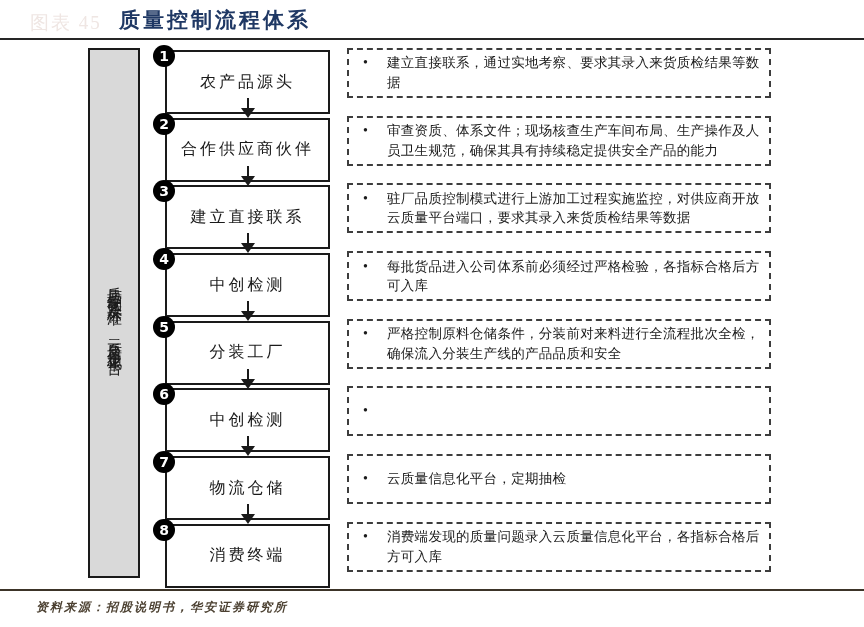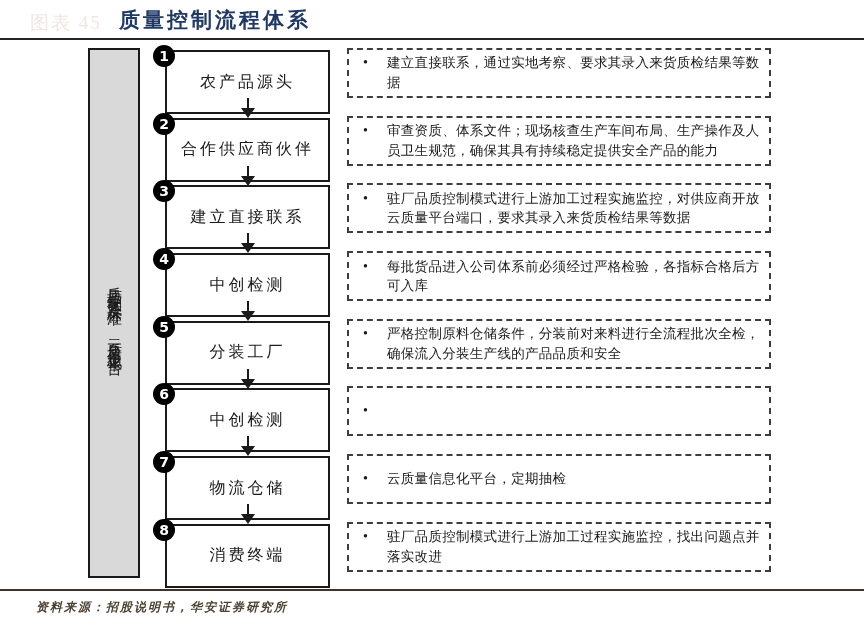--- a/index.html
+++ b/index.html
@@ -219,21 +219,21 @@
     <div class="desc-box">
       <div class="desc-inner">
         <span class="bullet">•</span>
         <span class="desc-text">云质量信息化平台，定期抽检</span>
       </div>
     </div>
 
     <div class="desc-box">
       <div class="desc-inner">
         <span class="bullet">•</span>
-        <span class="desc-text">驻厂品质控制模式进行上游加工过程实施监控，找出问题点并落实改进</span>
+        <span class="desc-text">消费端发现的质量问题录入云质量信息化平台，各指标合格后方可入库</span>
       </div>
     </div>
 
   </div>
 
   <div class="bottom-rule"></div>
   <div class="source-line">资料来源：招股说明书，华安证券研究所</div>
 
 </div>
 

